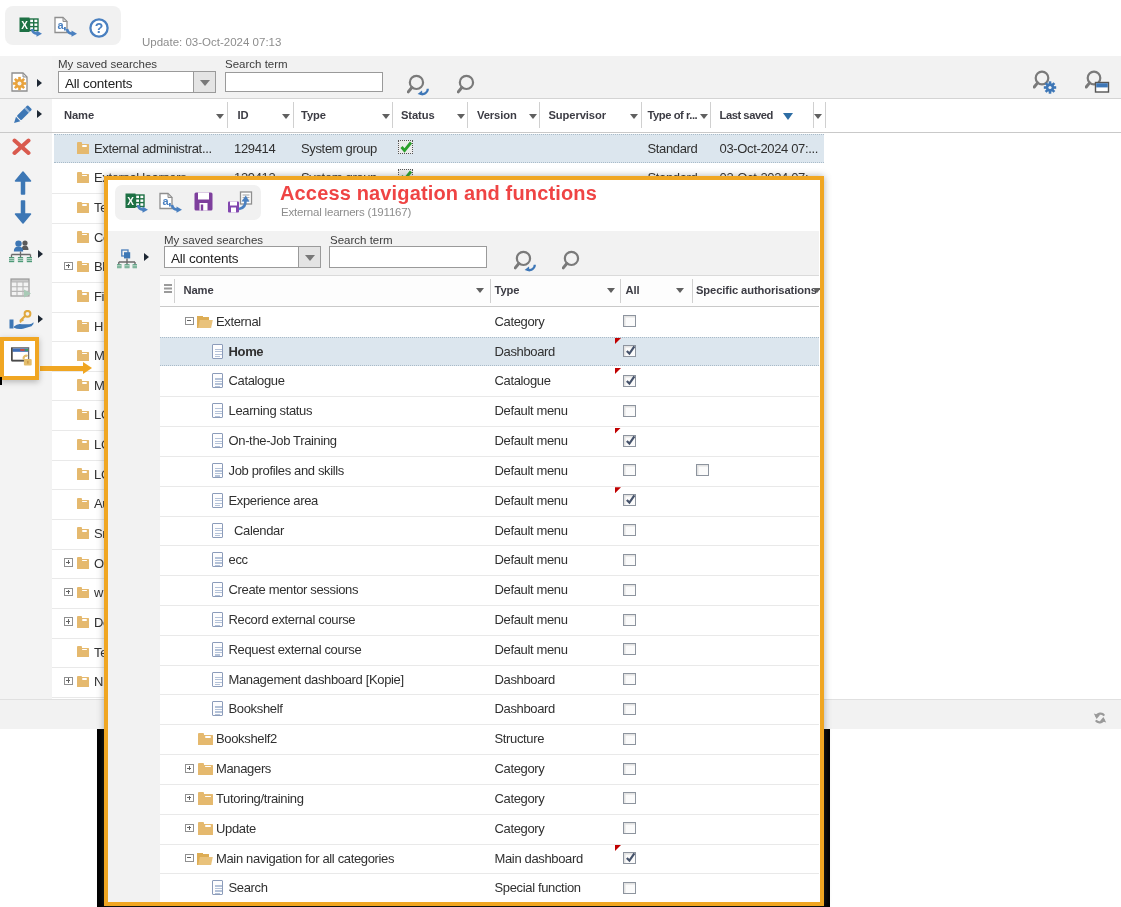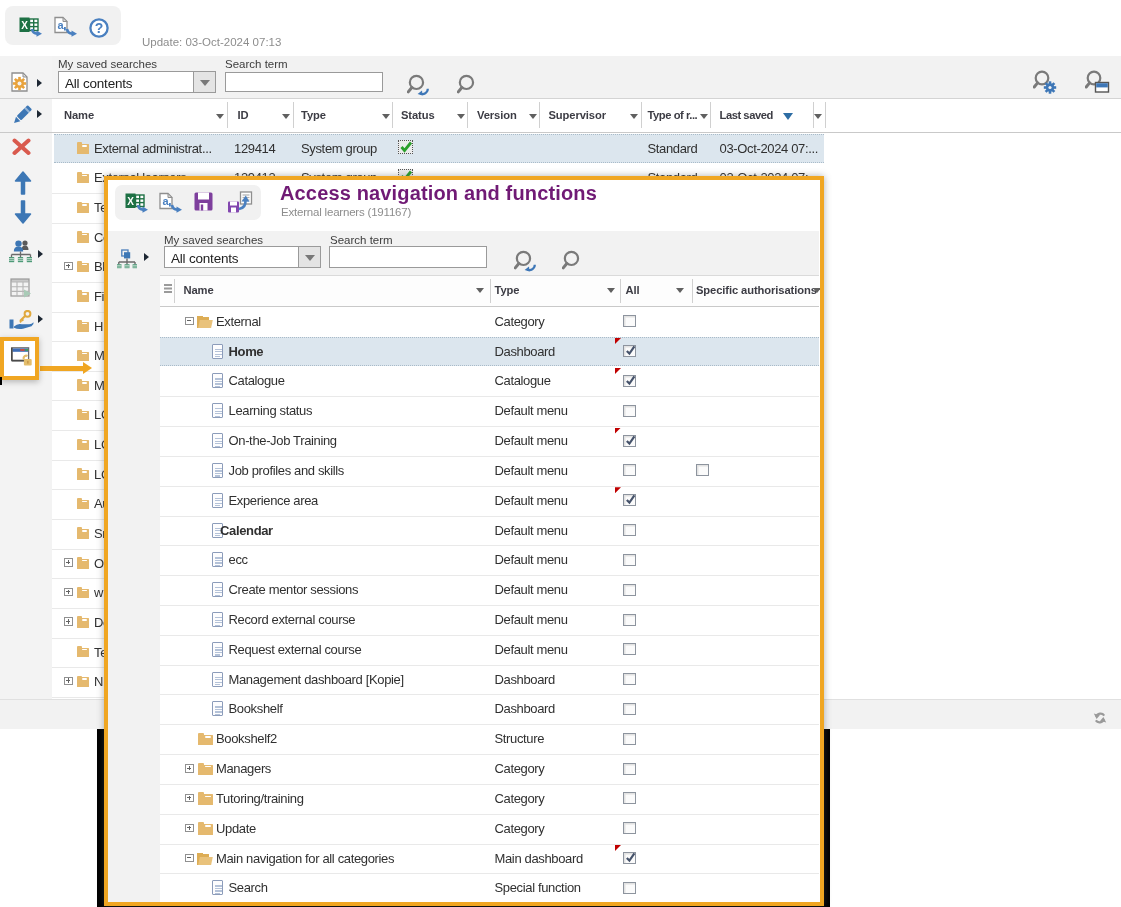--- a/index.html
+++ b/index.html
@@ -441,21 +441,21 @@
             <rect x="13.5" y="1" width="11" height="12" fill="#fff" stroke="#8f8f8f" stroke-width="1.3"></rect>
             <line x1="15.5" y1="4" x2="22.5" y2="4" stroke="#b0b0b0" stroke-width="1.2"></line>
             <line x1="15.5" y1="6.5" x2="22.5" y2="6.5" stroke="#b0b0b0" stroke-width="1.2"></line>
             <line x1="15.5" y1="9" x2="22.5" y2="9" stroke="#b0b0b0" stroke-width="1.2"></line>
             <rect x="1" y="10.5" width="11" height="11" rx="1" fill="#8246af"></rect>
             <rect x="3" y="10.5" width="7" height="4" fill="#fff"></rect>
             <rect x="4" y="16.5" width="5" height="5" fill="#fff"></rect>
             <path d="M12 18 Q 19 17 18.5 9" fill="none" stroke="#4a80c0" stroke-width="2.6"></path>
             <path d="M14.5 10.5 L18.8 4.5 L22.5 10.8 z" fill="#4a80c0"></path>
           </svg></div>
-    <div class="abs" style="left:172px;top:2px;font-size:20px;font-weight:700;color:#701a75;letter-spacing:0.15px;">Access navigation and functions</div>
+    <div class="abs" style="left:172px;top:2px;font-size:20px;font-weight:700;color:#ef4444;letter-spacing:0.15px;">Access navigation and functions</div>
     <div class="abs" style="left:173px;top:26px;font-size:11.5px;color:#8d8d8d;letter-spacing:-0.2px;">External learners (191167)</div>
 
     <div class="abs" style="left:0;top:51.5px;width:711px;height:43.5px;background:#f2f2f2;"></div>
 
     <div class="abs" style="left:0;top:95px;width:51.5px;height:627px;background:#f2f2f2;"></div>
     <div class="abs" id="ic-orgmini" style="left:9px;top:69px;"><svg width="20" height="20">
             <rect x="4.8" y="1" width="6.2" height="6" fill="none" stroke="#4a7ebb" stroke-width="1.3"></rect>
             <rect x="7" y="3.2" width="6.2" height="6.2" fill="#3d77b5"></rect>
             <path d="M10 9.4 V13 M1.8 13 H18 M1.8 13 v2.4 M10 13 v2.4 M18 13 v2.4" fill="none" stroke="#6b6b6b" stroke-width="1.4"></path>
             <g fill="#4e9a78">
@@ -597,21 +597,21 @@
             </svg>
           </div>
           <div class="abs redm" style="left: 507px; top: 307.72px;"></div>
           <div class="abs rowline" style="left: 51.5px; top: 336.04px; width: 659.5px;"></div>
           <div class="abs doc" style="left: 104px; top: 343.04px;">
             <i style="top:4px;width:6.5px"></i>
             <i style="top:6.5px;width:6.5px"></i>
             <i style="top:9px;width:6.5px"></i>
             <i style="top:11.5px;width:4.5px"></i>
           </div>
-          <div class="abs rowtxt" style="left: 112px; top: 343.04px; font-weight: 700;">Calendar</div>
+          <div class="abs rowtxt" style="left: 126px; top: 343.04px; font-weight: 400;">Calendar</div>
           <div class="abs rowtxt" style="left: 386.5px; top: 343.04px;">Default menu</div>
           <div class="abs cb" style="left: 514.5px; top: 344.54px;"></div>
           <div class="abs rowline" style="left: 51.5px; top: 365.86px; width: 659.5px;"></div>
           <div class="abs doc" style="left: 104px; top: 372.86px;">
             <i style="top:4px;width:6.5px"></i>
             <i style="top:6.5px;width:6.5px"></i>
             <i style="top:9px;width:6.5px"></i>
             <i style="top:11.5px;width:4.5px"></i>
           </div>
           <div class="abs rowtxt" style="left: 120.5px; top: 372.86px; font-weight: 400;">ecc</div>

